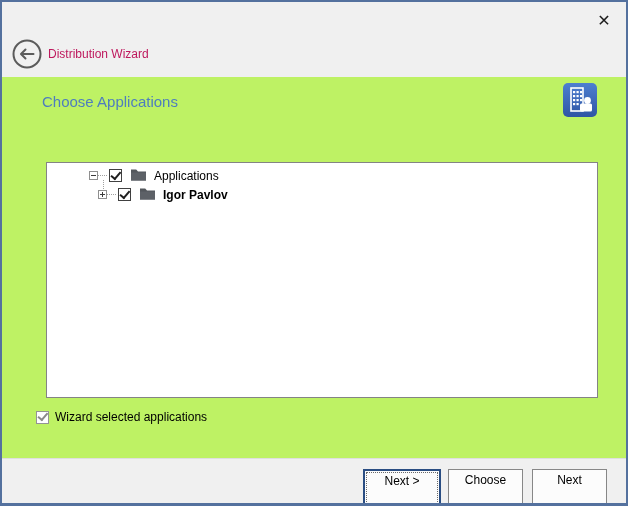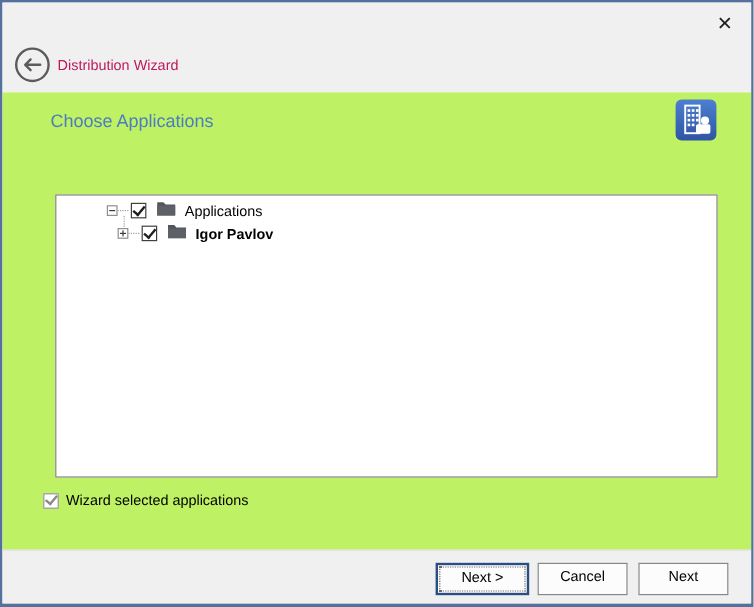--- a/index.html
+++ b/index.html
@@ -61,21 +61,21 @@
   .deploy-row { position:absolute; left:32px; top:333px; display:flex; align-items:center; }
   .cb.disabled { border-color:#949494; }
   .cb.disabled .mark { border-color:#8a8a8a; }
   .deploy-label { margin-left:6px; font-size:12px; color:#000; }
   
   .footer {
     position:absolute; left:0; right:0; bottom:0; height:44px;
     background:#f0f0f0; border-top:1px solid #dfdfdf;
   }
   .btn {
-    position:absolute; top:10px; height:27px; width:75px; box-sizing:border-box;
+    position:absolute; top:10px; height:38px; width:75px; box-sizing:border-box;
     background:#fcfcfc; border:1px solid #878787;
     font-size:12px; color:#000; text-align:center; line-height:20px;
     font-family:"Liberation Sans","DejaVu Sans",sans-serif;
   }
   .btn-next { left:361px; width:78px; border:2px solid #2a4d82; }
   .btn-next .focus { position:absolute; inset:1px; border:1px dotted #6a6a6a; }
   .btn-cancel { left:446px; }
   .btn-help { left:530px; }
 </style>
 </head>
@@ -173,17 +173,17 @@
         </span>
       <span class="deploy-label">Wizard selected applications</span>
     </div>
   </div>
 
   <div class="footer">
     <div class="btn btn-next">
       <span class="focus"></span>
       <span>Next &gt;</span>
     </div>
-    <div class="btn btn-cancel">Cancel</div>
+    <div class="btn btn-cancel">Choose</div>
     <div class="btn btn-help">Next</div>
   </div>
 
 </div>
 
 </body></html>

